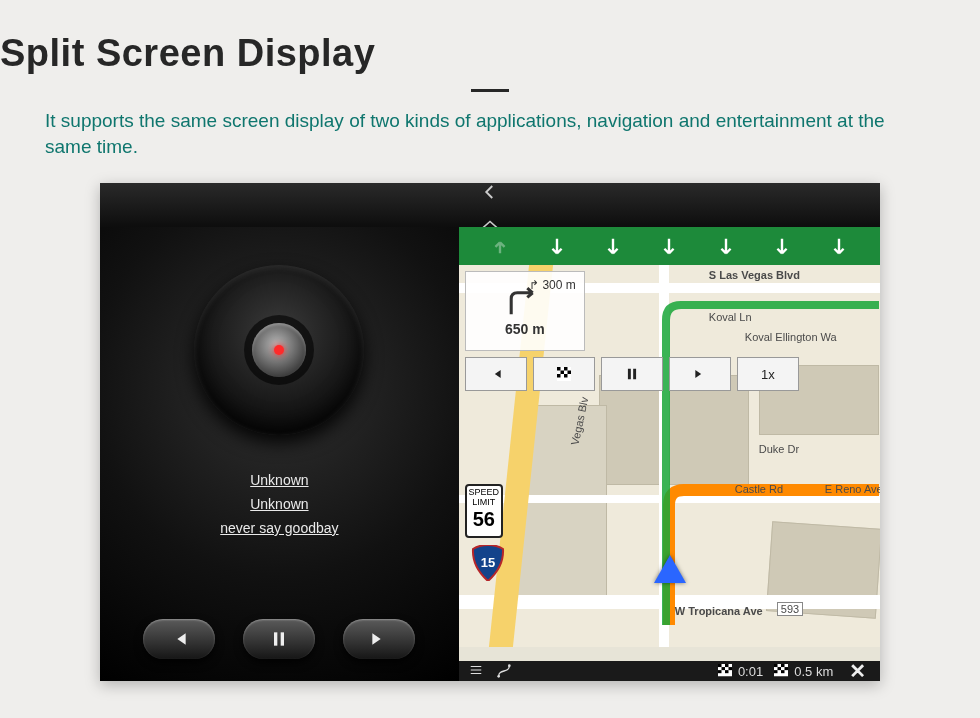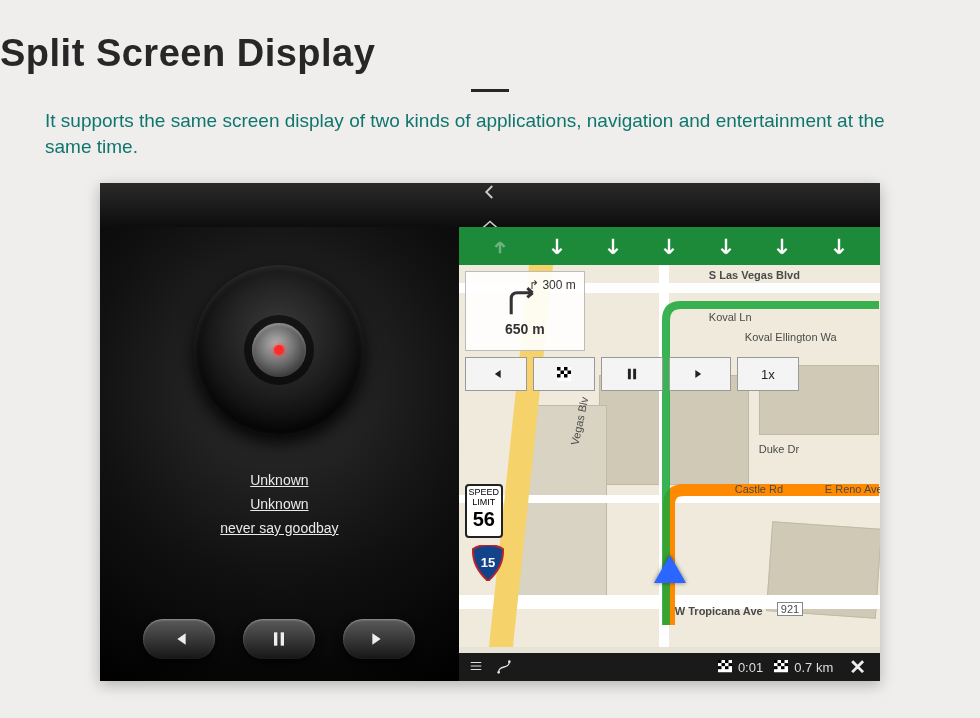--- a/index.html
+++ b/index.html
@@ -152,21 +152,21 @@
     position:absolute; left:12px; top:280px; width:34px; height:36px;
   }
   .cursor {
     position:absolute; left:195px; top:290px; width:0; height:0;
     border-left:16px solid transparent;
     border-right:16px solid transparent;
     border-bottom:28px solid #2a66ff;
     filter: drop-shadow(0 0 2px rgba(0,0,0,.5));
   }
   .bottom-bar {
-    position:absolute; bottom:0; left:0; right:0; height:28px;
+    position:absolute; bottom:0; left:0; right:0; height:20px;
     background:#1a1a1a; color:#ddd;
     display:flex; align-items:center; gap:10px; padding:0 8px;
     font-size:13px;
   }
   .bottom-bar .pill { display:flex; align-items:center; gap:5px; }
   .bottom-bar .spacer2 { flex:1; }
   .bottom-bar .x { font-size:20px; font-weight:700; color:#eee; padding:0 6px; }
   .watermark {
     position:absolute; bottom:6px; left:50%; transform:translateX(-50%);
     font-family: "Brush Script MT", cursive;
@@ -312,21 +312,21 @@
         </svg>
 
         <div class="road-label" style="left:210px; top:4px; font-weight:600;padding-left:40px;">S Las Vegas Blvd</div>
         <div class="road-label" style="left:250px; top:46px;">Koval Ln</div>
         <div class="road-label" style="left:286px; top:66px;">Koval Ellington Wa</div>
         <div class="road-label" style="left:96px; top:150px; transform:rotate(-78deg);">Vegas Blv</div>
         <div class="road-label" style="left:300px; top:178px;">Duke Dr</div>
         <div class="road-label" style="left:276px; top:218px;">Castle Rd</div>
         <div class="road-label" style="left:366px; top:218px;">E Reno Ave</div>
         <div class="road-label" style="left:180px; top:340px; font-weight:700;margin-left:36px;">W Tropicana Ave</div>
-        <div class="road-label" style="left:318px; top:337px; background:#fff; border:1px solid #888; padding:0 3px;">921</div>
+        <div class="road-label" style="left:318px; top:337px; background:#fff; border:1px solid #888; padding:0 3px;">593</div>
 
         <div class="turn-panel">
           <svg width="46" height="34" viewBox="0 0 60 40">
             <path d="M12 36 V16 Q12 8 20 8 H40 M40 8 l-7 -6 M40 8 l-7 6" stroke="#333" stroke-width="4" fill="none"></path>
           </svg>
           <div style="position:absolute; top:6px; right:8px; font-size:12px;"><span>↱</span> <span>300 m</span></div>
           <div class="big">650 m</div>
         </div>
 
         <div class="sim-controls">
@@ -404,20 +404,20 @@
         <span class="pill">
           <svg width="16" height="14" viewBox="0 0 16 16">
               <rect width="16" height="14" fill="#fff"></rect>
               <rect width="4" height="3.5" fill="#000"></rect>
               <rect x="8" width="4" height="3.5" fill="#000"></rect>
               <rect x="4" y="3.5" width="4" height="3.5" fill="#000"></rect>
               <rect x="12" y="3.5" width="4" height="3.5" fill="#000"></rect>
               <rect y="7" width="4" height="3.5" fill="#000"></rect>
               <rect x="8" y="7" width="4" height="3.5" fill="#000"></rect>
             </svg>
-          <span>0.7 km</span>
+          <span>0.5 km</span>
         </span>
         <span class="x">✕</span>
       </div>
     </div>
   </div>
 
 </div>
 
 </body></html>

